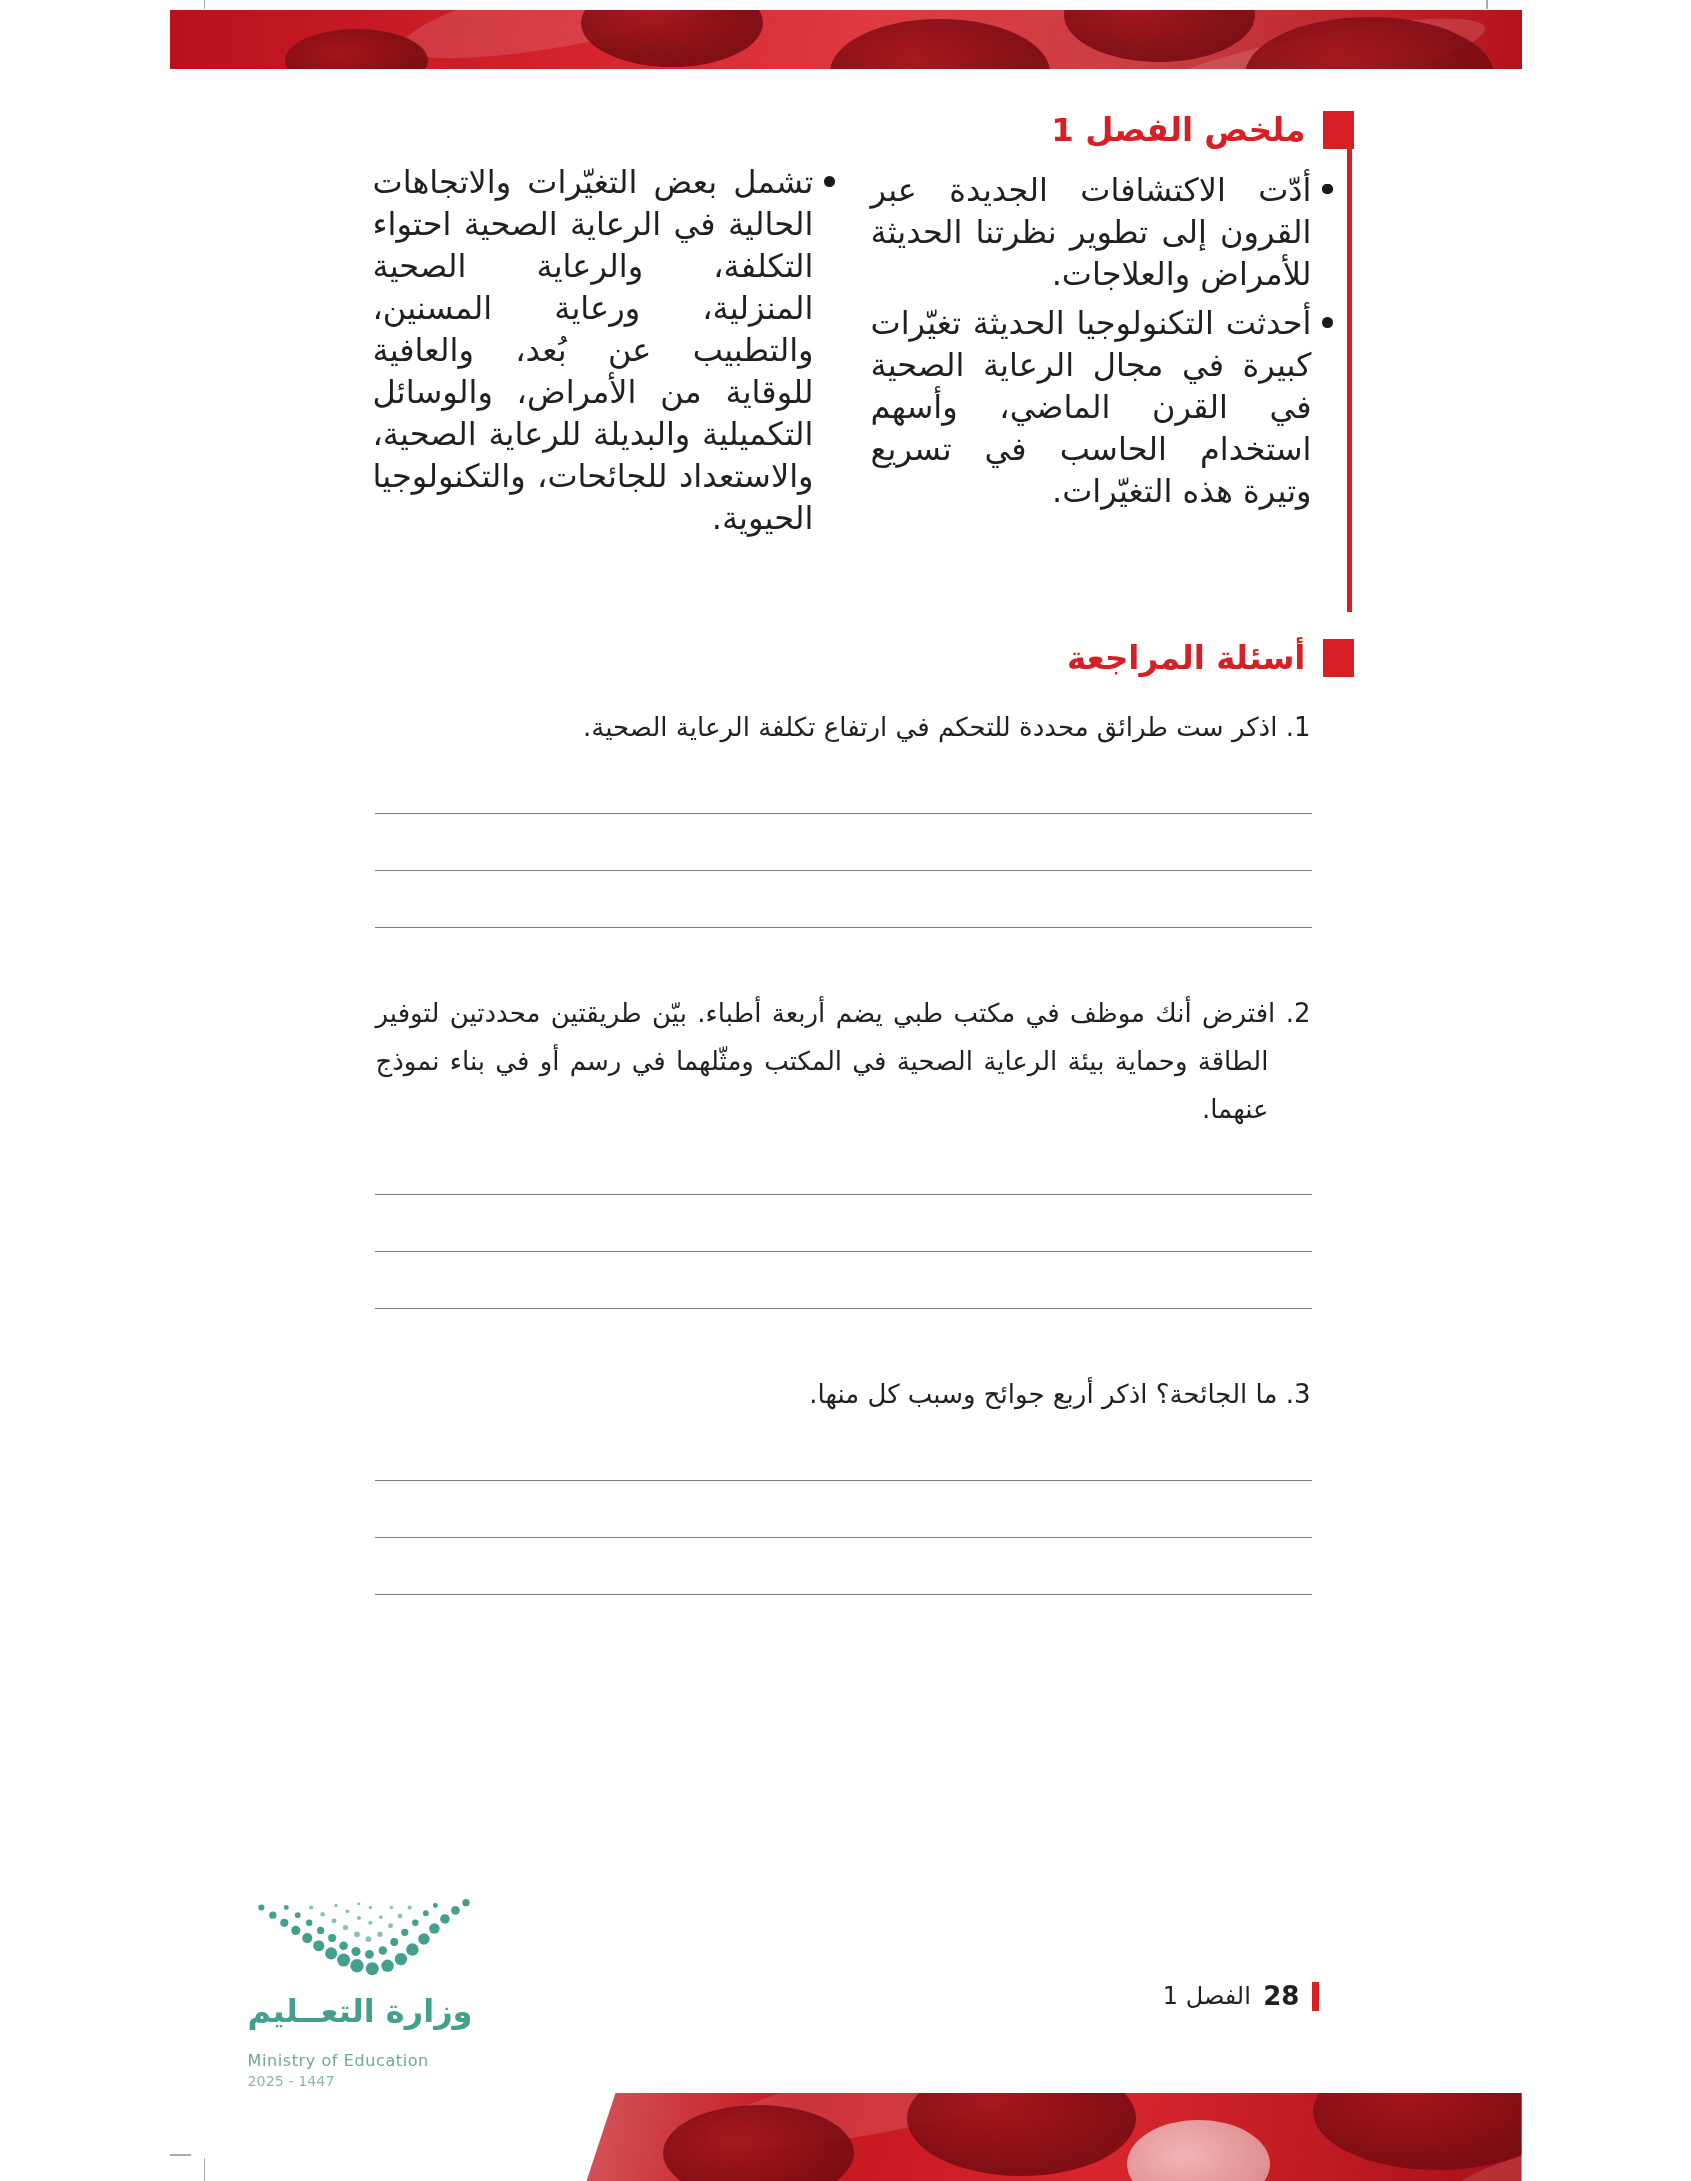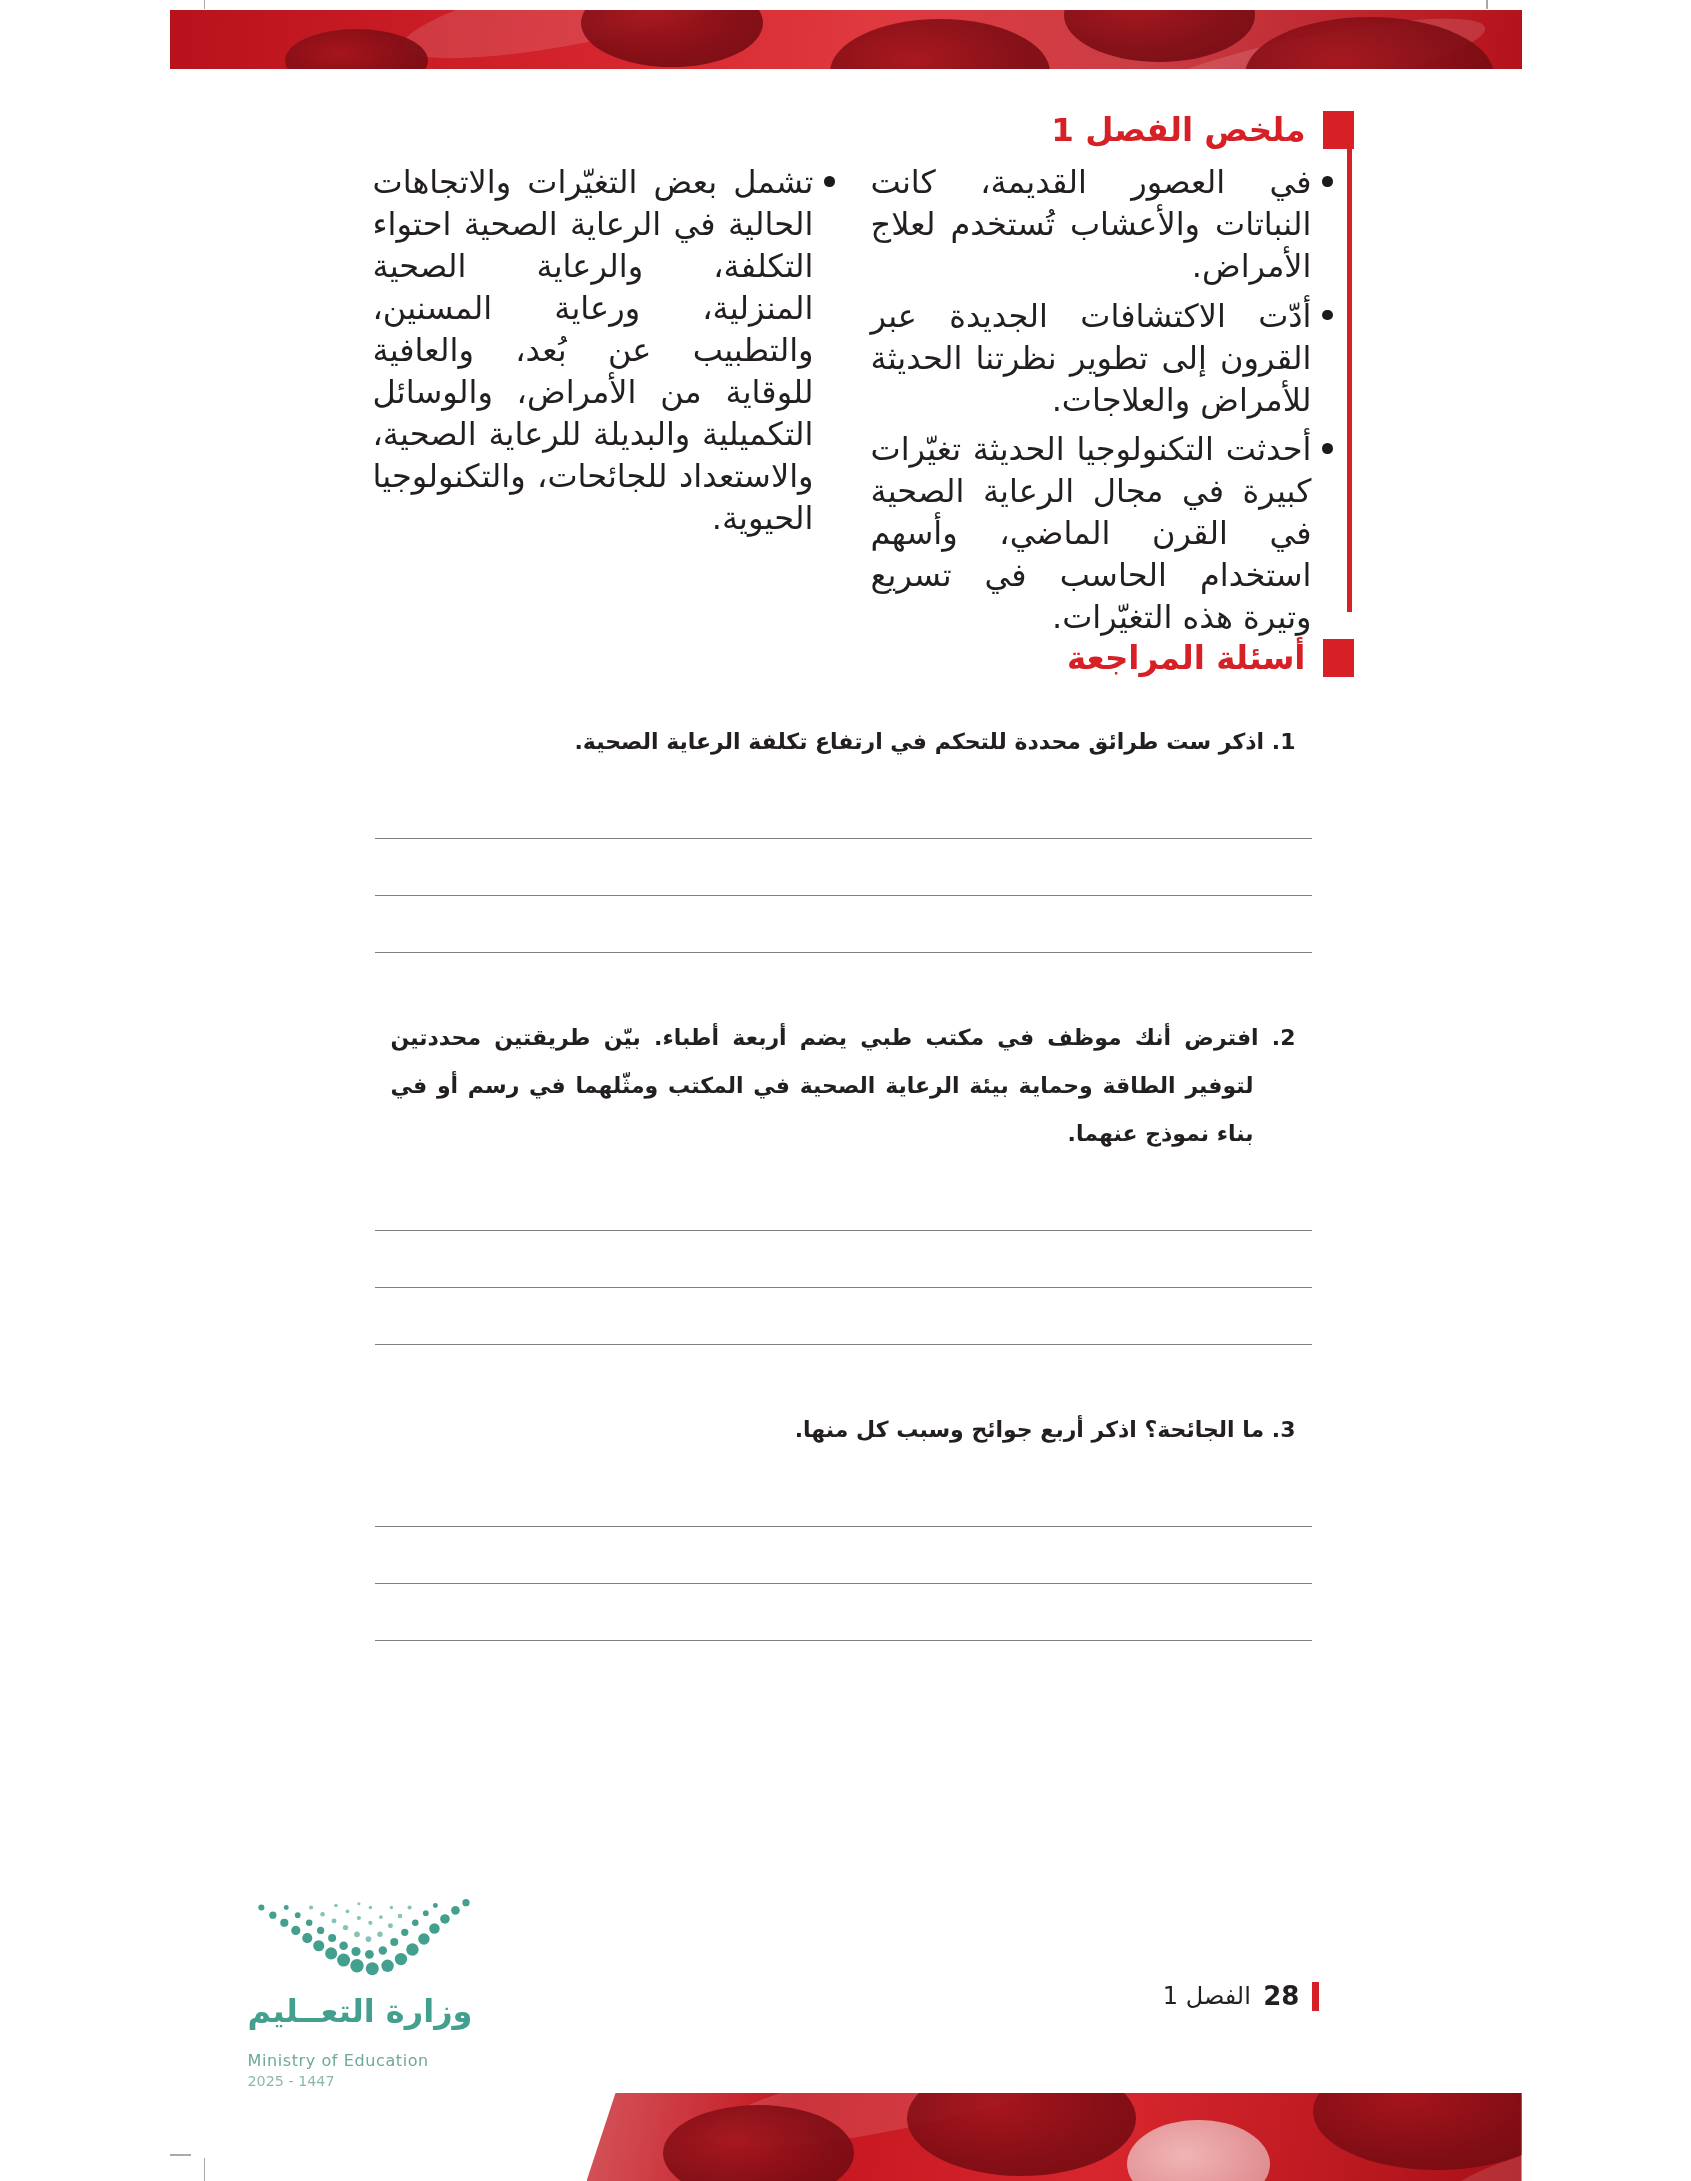--- a/index.html
+++ b/index.html
@@ -67,21 +67,21 @@
   .bullets li{position:relative;padding-right:23px;margin-bottom:7.6px;}
   .bullets .dot{
     position:absolute;right:1.9px;top:15.3px;width:10.5px;height:10.5px;border-radius:50%;background:#1d1a1b;
   }
 
   
   .questions{position:absolute;top:702px;right:210px;left:205px;}
   .q{margin-top:61px;}
   .q:first-child{margin-top:0;}
   .q-text{
-    margin:16px;font-size:22px;font-weight:bold;line-height:48px;
+    margin:1px;font-size:26px;font-weight:normal;line-height:48px;
     text-align:justify;padding-right:42px;text-indent:-42px;
   }
   .q-lines{margin-top:5.7px;}
   .q-line{height:57px;border-bottom:1px solid var(--rule);}
 
   
   .moe-logo{position:absolute;left:78px;top:1896px;width:254px;direction:ltr;text-align:left;}
   .moe-ar{color:var(--teal);font-size:32px;font-weight:bold;line-height:38px;margin-top:3.8px;direction:rtl;text-align:left;}
   .moe-en{color:#6ca99c;font-size:16px;letter-spacing:0.6px;margin-top:21px;}
   .moe-year{color:#8db7ac;font-size:14.3px;margin-top:2.9px;}
@@ -115,21 +115,20 @@
 
   <div class="sq-marker sq-summary"></div>
   <h1 class="sec-title t-summary">ملخص الفصل 1</h1>
   <div class="red-rule-v"></div>
 
   <div class="summary-cols">
     <div class="scol">
       <ul class="bullets">
         <li>
           <span class="dot"></span>
-          <span>في العصور القديمة، كانت النباتات والأعشاب تُستخدم لعلاج الأمراض.</span>
         </li>
         <li>
           <span class="dot"></span>
           <span>أدّت الاكتشافات الجديدة عبر القرون إلى تطوير نظرتنا الحديثة للأمراض والعلاجات.</span>
         </li>
         <li>
           <span class="dot"></span>
           <span>أحدثت التكنولوجيا الحديثة تغيّرات كبيرة في مجال الرعاية الصحية في القرن الماضي، وأسهم استخدام الحاسب في تسريع وتيرة هذه التغيّرات.</span>
         </li>
       </ul>

